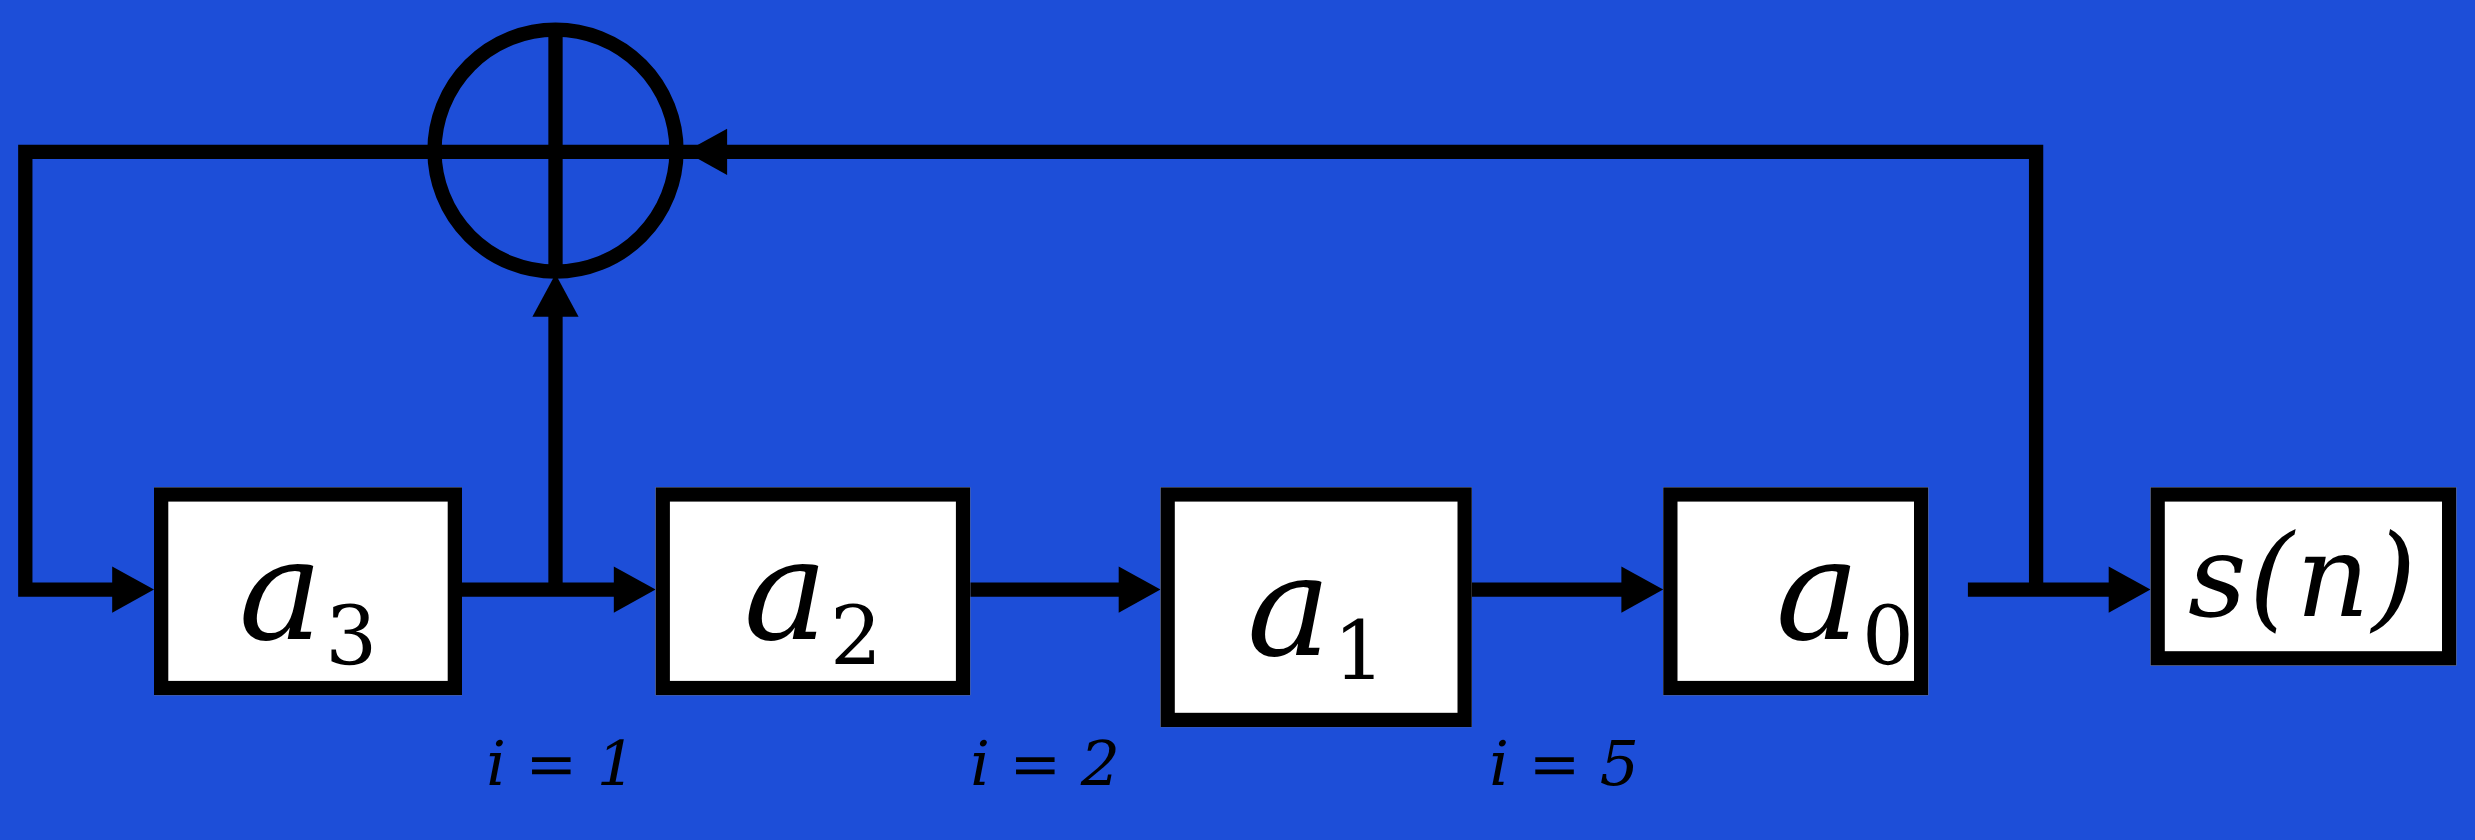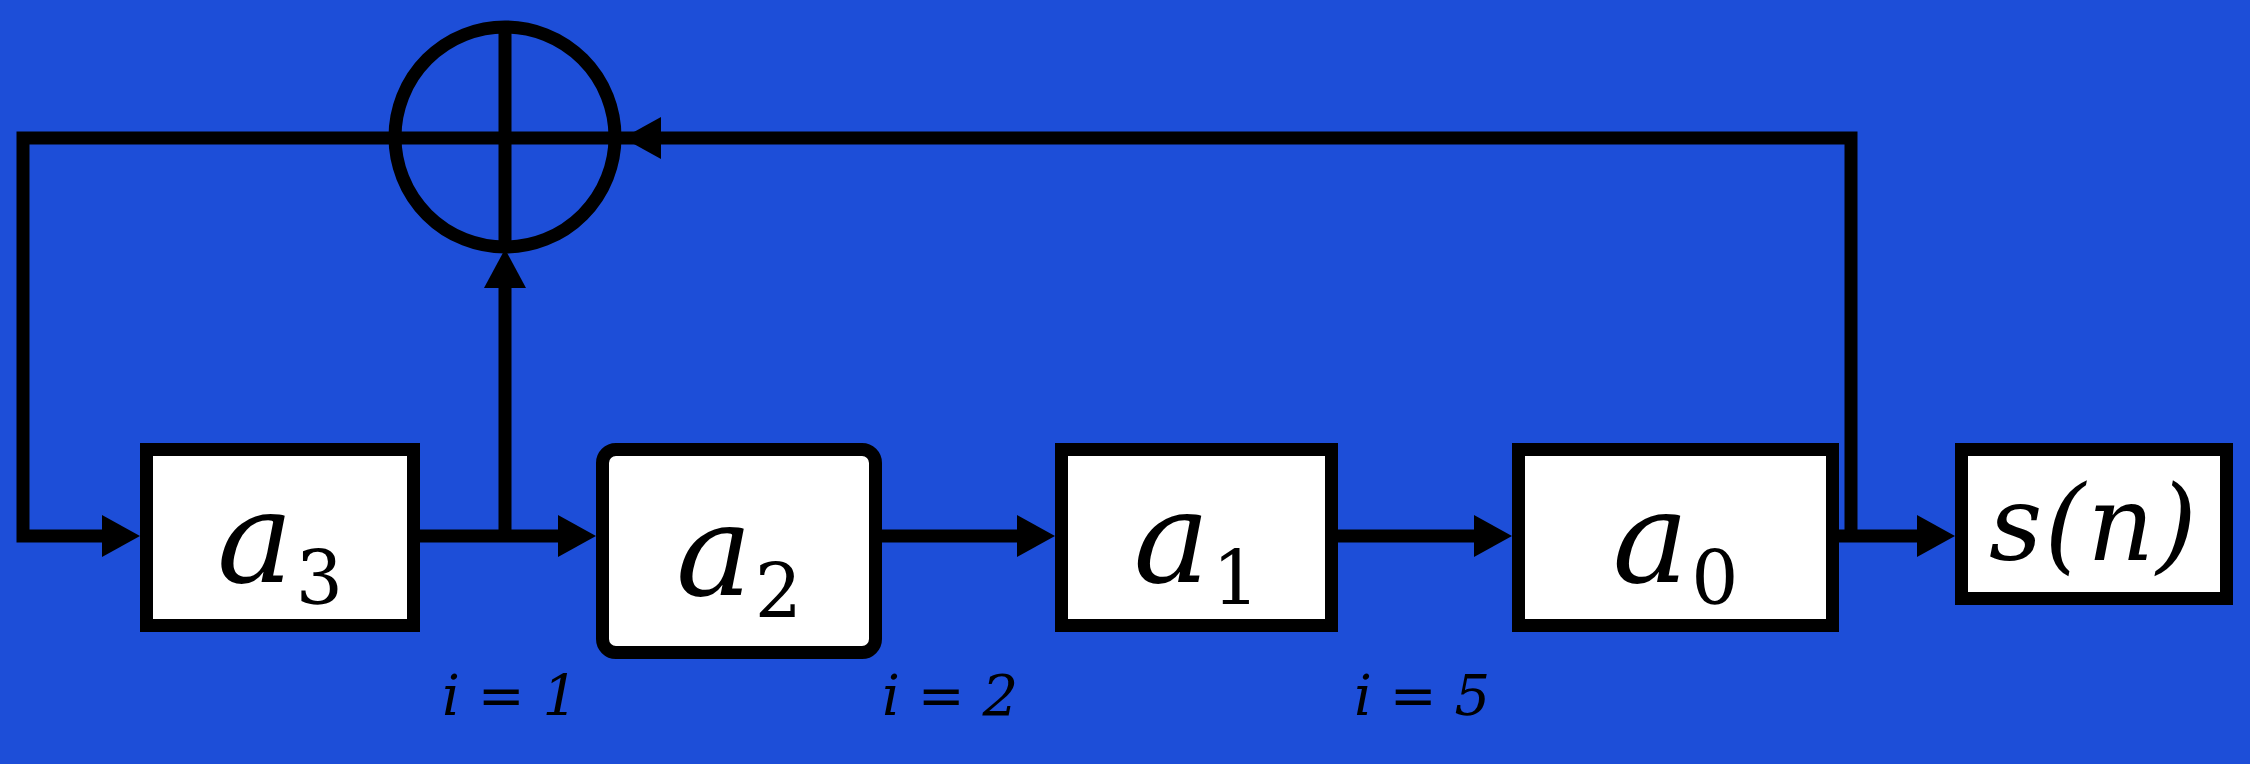--- a/index.html
+++ b/index.html
@@ -48,27 +48,27 @@
     <polygon class="head" points="1055,536 1017,515 1017,557"></polygon>
     <polygon class="head" points="1512,536 1474,515 1474,557"></polygon>
     <polygon class="head" points="1955,536 1917,515 1917,557"></polygon>
     <polygon class="head" points="505,249 484,288 526,288"></polygon>
     <polygon class="head" points="623,138 661,117 661,159"></polygon>
   </svg>
 
   <div class="box" style="left:140px;top:443px;width:280px;height:189px;">
     <span class="reg-label"><span>a</span><span class="reg-sub">3</span></span>
   </div>
-  <div class="box" style="left:596px;top:443px;width:286px;height:216px;border-radius:20px;">
+  <div class="box" style="left:596px;top:443px;width:286px;height:189px;">
     <span class="reg-label"><span>a</span><span class="reg-sub">2</span></span>
   </div>
-  <div class="box" style="left:1055px;top:443px;width:283px;height:189px;">
+  <div class="box" style="left:1055px;top:443px;width:283px;height:218px;">
     <span class="reg-label"><span>a</span><span class="reg-sub">1</span></span>
   </div>
-  <div class="box" style="left:1512px;top:443px;width:327px;height:189px;">
+  <div class="box" style="left:1512px;top:443px;width:241px;height:189px;justify-content:flex-end;">
     <span class="reg-label"><span>a</span><span class="reg-sub">0</span></span>
   </div>
 
   <div class="box" style="left:1955px;top:443px;width:278px;height:162px;">
     <span class="out-label">s(n)</span>
   </div>
 
   <div class="tap-label" style="left:510px;">i = 1</div>
   <div class="tap-label" style="left:950px;">i = 2</div>
   <div class="tap-label" style="left:1422px;">i = 5</div>

